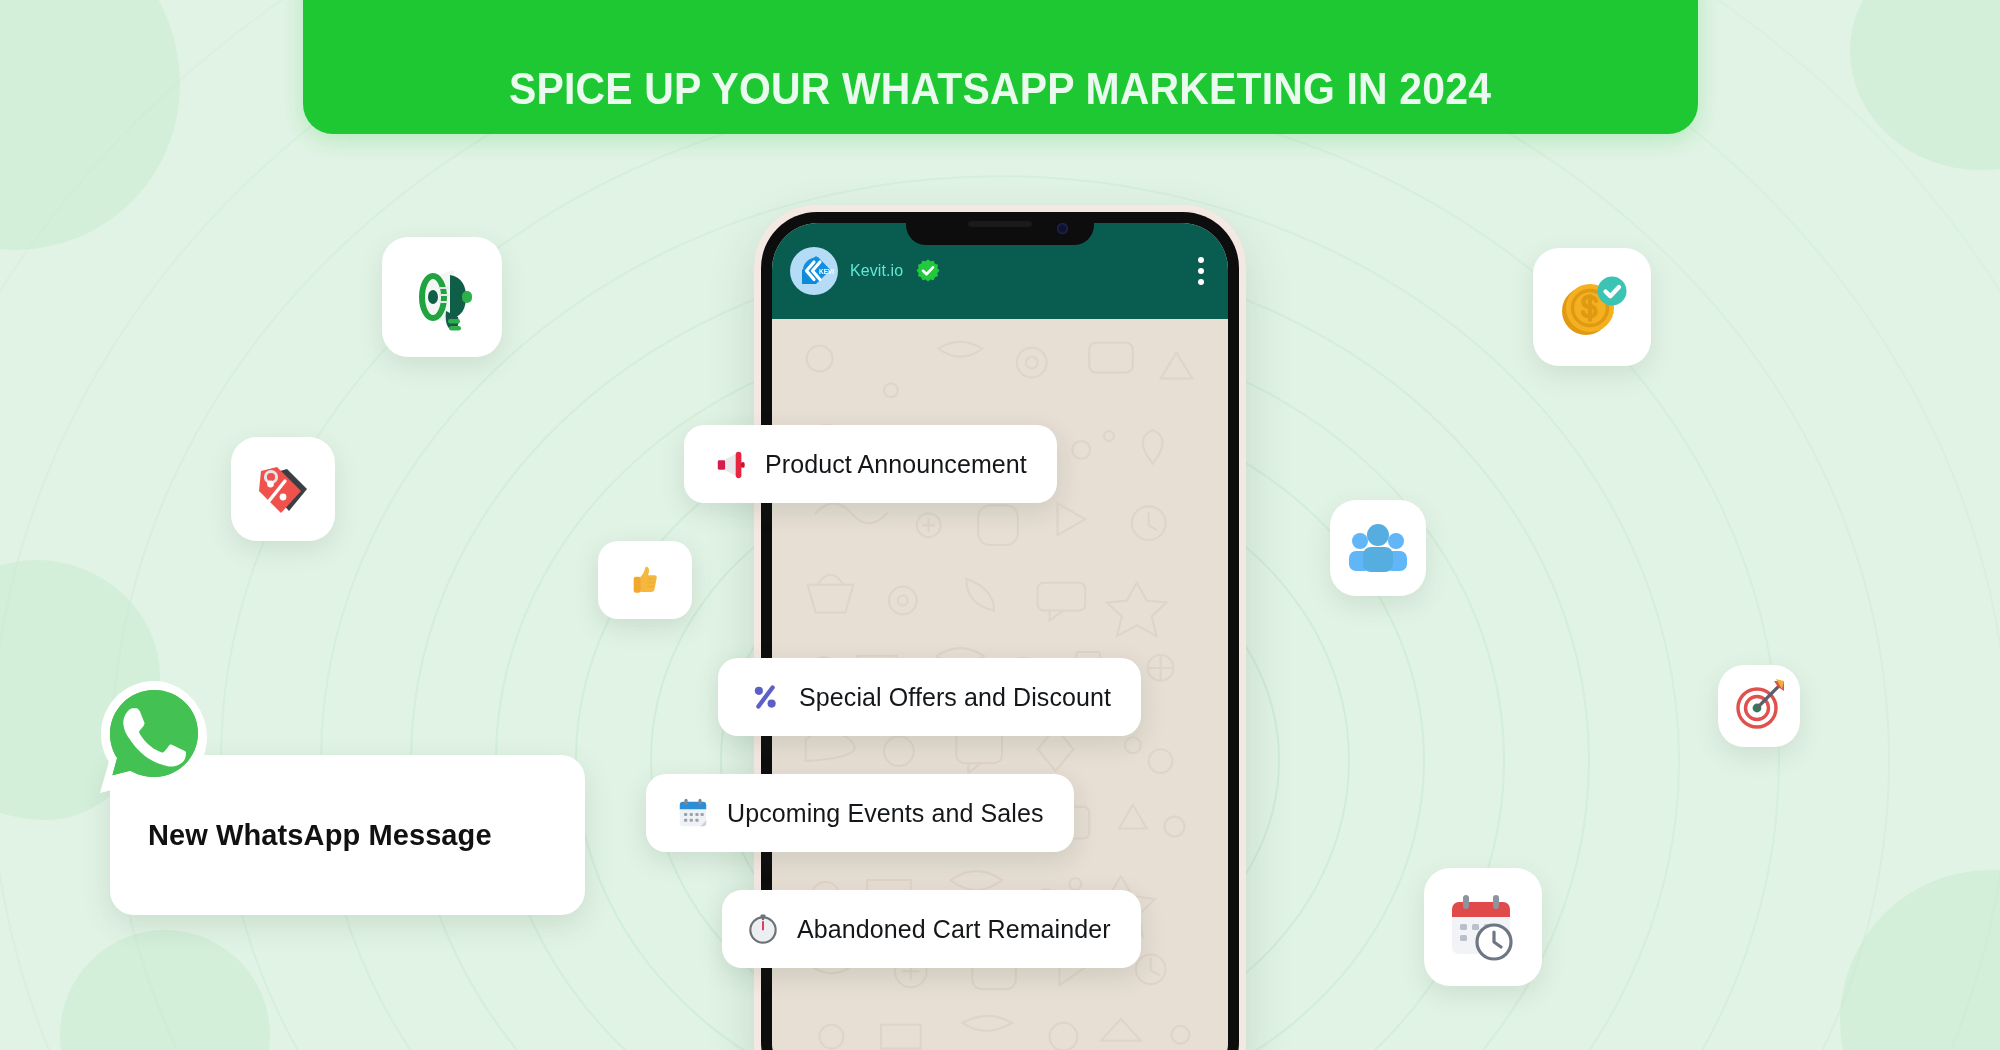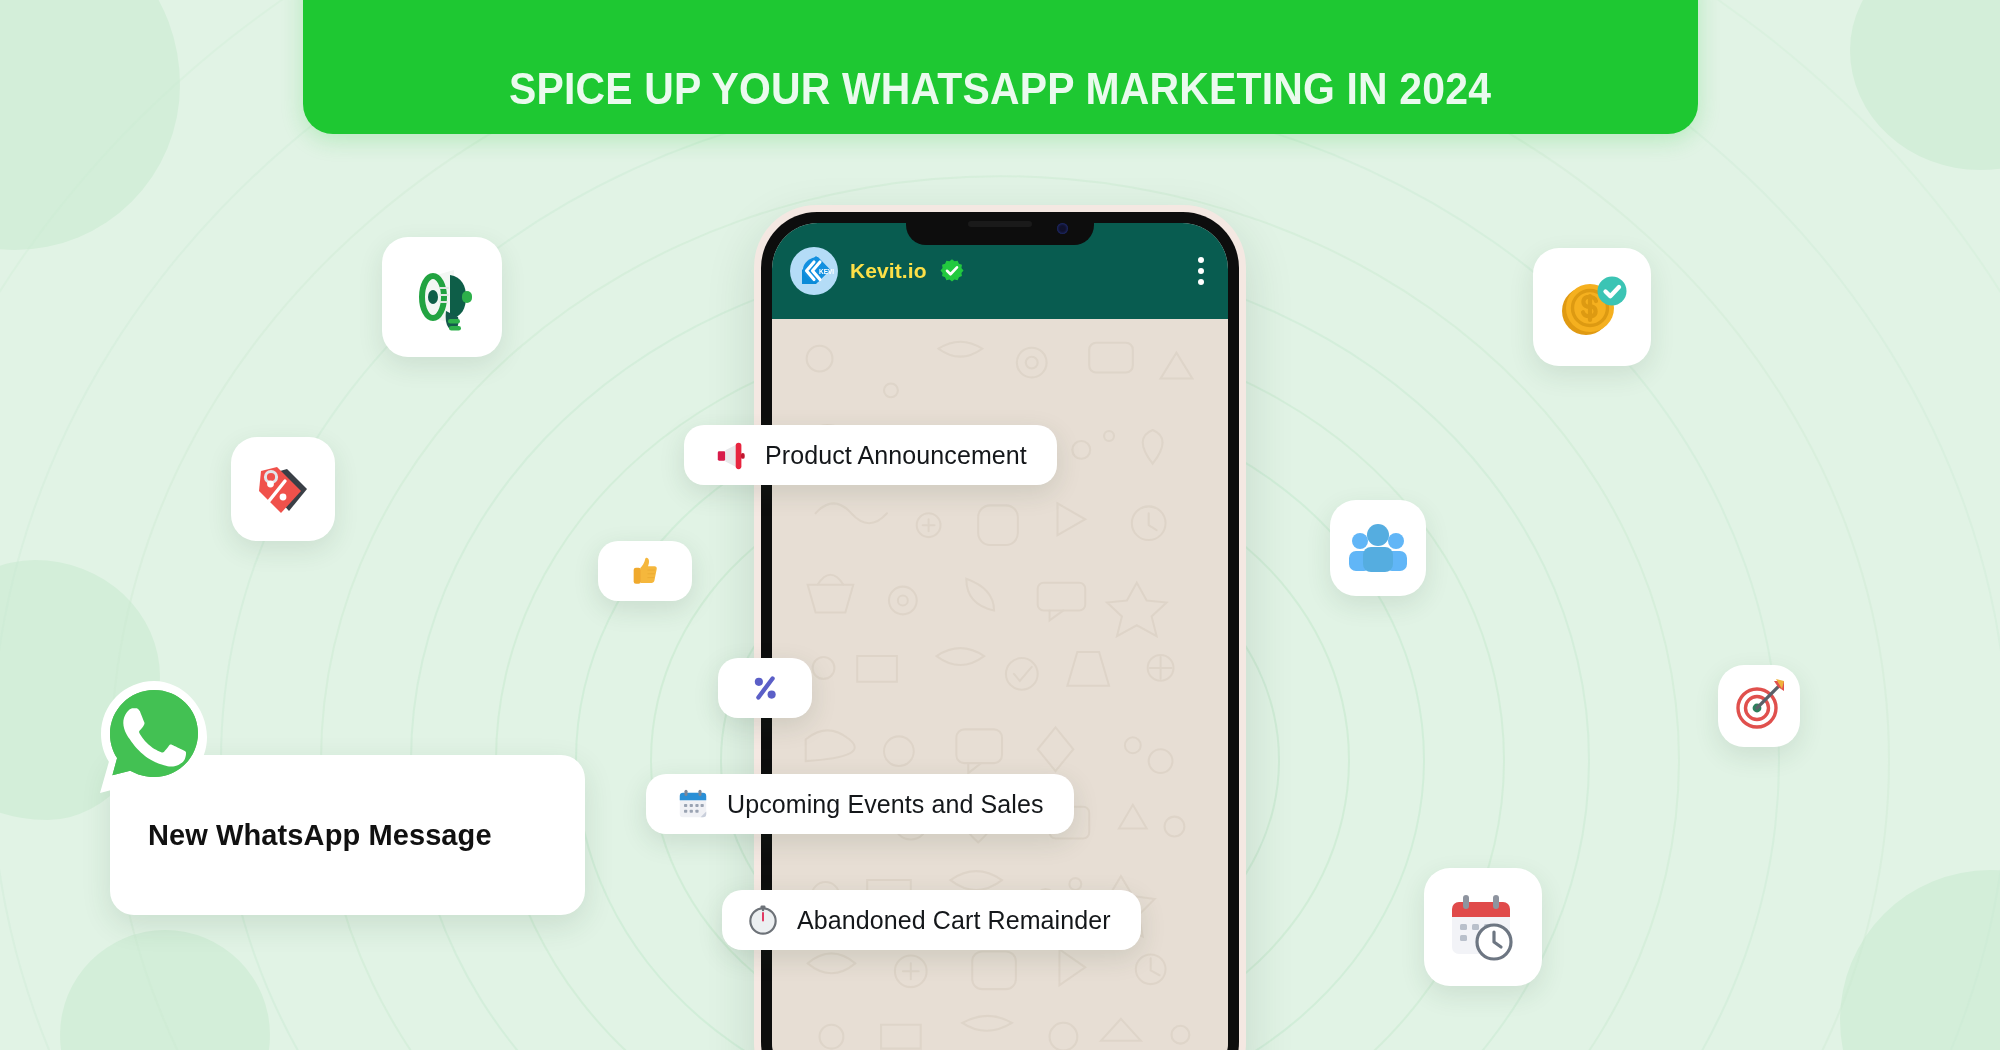--- a/index.html
+++ b/index.html
@@ -73,33 +73,33 @@
   #chat-header {
     height:96px; background:#085c50;
     display:flex; align-items:center; padding:0 20px 0 18px; gap:12px;
     position:relative; z-index:4;
   }
   #avatar {
     width:48px; height:48px; border-radius:50%;
     background:#b4dcf7; display:flex; align-items:center; justify-content:center;
     flex:0 0 auto; overflow:hidden;
   }
-  #brand-name { color:#fde047; font-size:21px; font-weight:700; letter-spacing:.1px; }
+  #brand-name { color:#5eead4; font-size:16px; font-weight:400; letter-spacing:.1px; }
   #verified-badge { width:26px; height:26px; flex:0 0 auto; }
   #menu-dots { margin-left:auto; display:flex; flex-direction:column; gap:5px; padding:4px; }
   #menu-dots i { width:6px; height:6px; border-radius:50%; background:#fff; display:block; }
 
   
   #chat-body { position:absolute; inset:96px 0 0 0; background:#e7ded4; overflow:hidden; }
   #doodles { position:absolute; inset:0; opacity:.5; }
 
   
   .msg-card {
     position:absolute; z-index:30; background:#fff; border-radius:20px;
-    height:60px; display:flex; align-items:center; gap:17px;
+    height:78px; display:flex; align-items:center; gap:17px;
     padding:0 30px; box-shadow:0 8px 26px rgba(35,70,45,.13);
     white-space:nowrap;
   }
   .msg-card .m-label { font-size:25px; color:#14171a; letter-spacing:.1px; }
   .msg-card .m-icon { width:34px; height:34px; flex:0 0 auto; display:block; }
 
   #card-0 { left:684px; top:425px; }
   #card-1 { left:598px; top:541px; }
   #card-2 { left:718px; top:658px; }
   #card-3 { left:646px; top:774px; }
@@ -287,20 +287,21 @@
     <path d="M21 17 h7 M21 21 h7 M21 25 h6" stroke="#e2a02a" stroke-width="1" stroke-linecap="round" opacity=".55"></path>
   </svg>
 </div>
 
 <div class="msg-card" id="card-2">
   <svg class="m-icon" viewBox="0 0 36 36">
     <path d="M26 8 L11 28" stroke="#5b5fc7" stroke-width="4.6" stroke-linecap="round"></path>
     <circle cx="11.5" cy="11.5" r="4.3" fill="#5b5fc7"></circle>
     <circle cx="25" cy="25" r="4.3" fill="#5b5fc7"></circle>
   </svg>
+  <span class="m-label">Special Offers and Discount</span>
 </div>
 
 <div class="msg-card" id="card-3">
   <svg class="m-icon" viewBox="0 0 36 36">
     <rect x="4" y="6" width="28" height="26" rx="3.5" fill="#f0f1f5"></rect>
     <path d="M4 9.5 a3.5 3.5 0 0 1 3.5 -3.5 h21 a3.5 3.5 0 0 1 3.5 3.5 v4.5 h-28 z" fill="#2a8fd6"></path>
     <rect x="9" y="3" width="3.2" height="6.5" rx="1.6" fill="#7d8596"></rect>
     <rect x="23.8" y="3" width="3.2" height="6.5" rx="1.6" fill="#7d8596"></rect>
     <g fill="#9aa3b2">
       <rect x="8.5" y="18" width="3.4" height="3.2" rx=".8"></rect>

